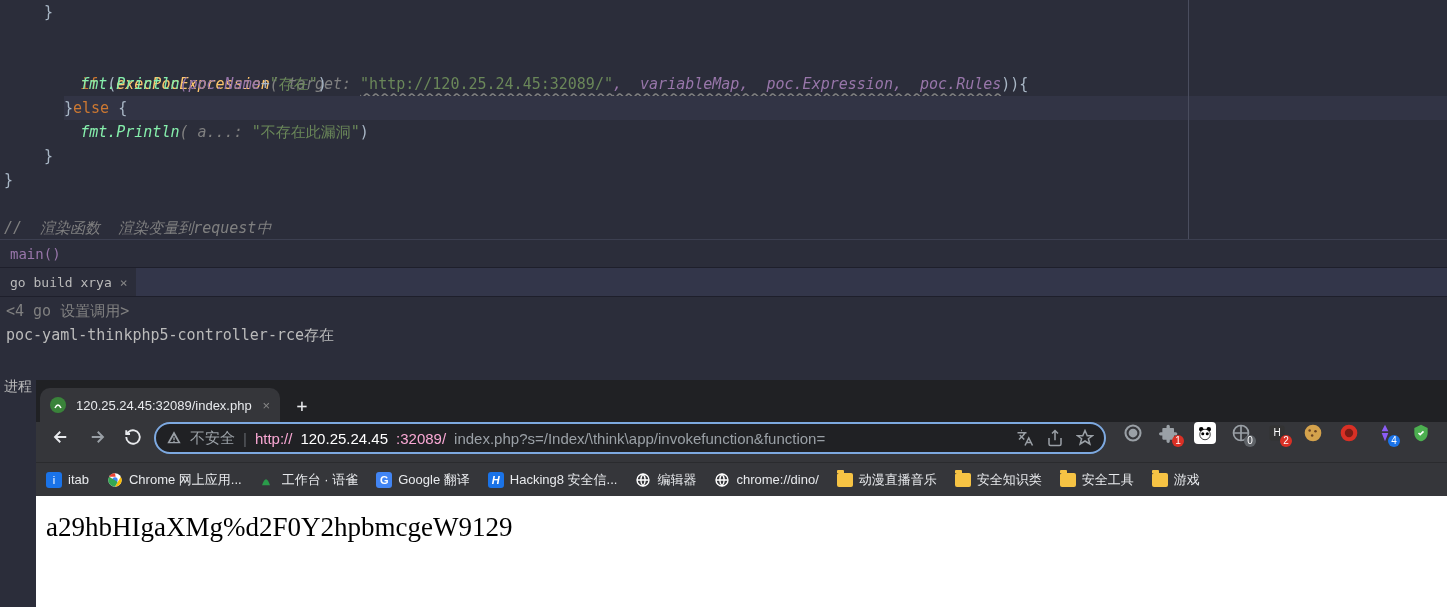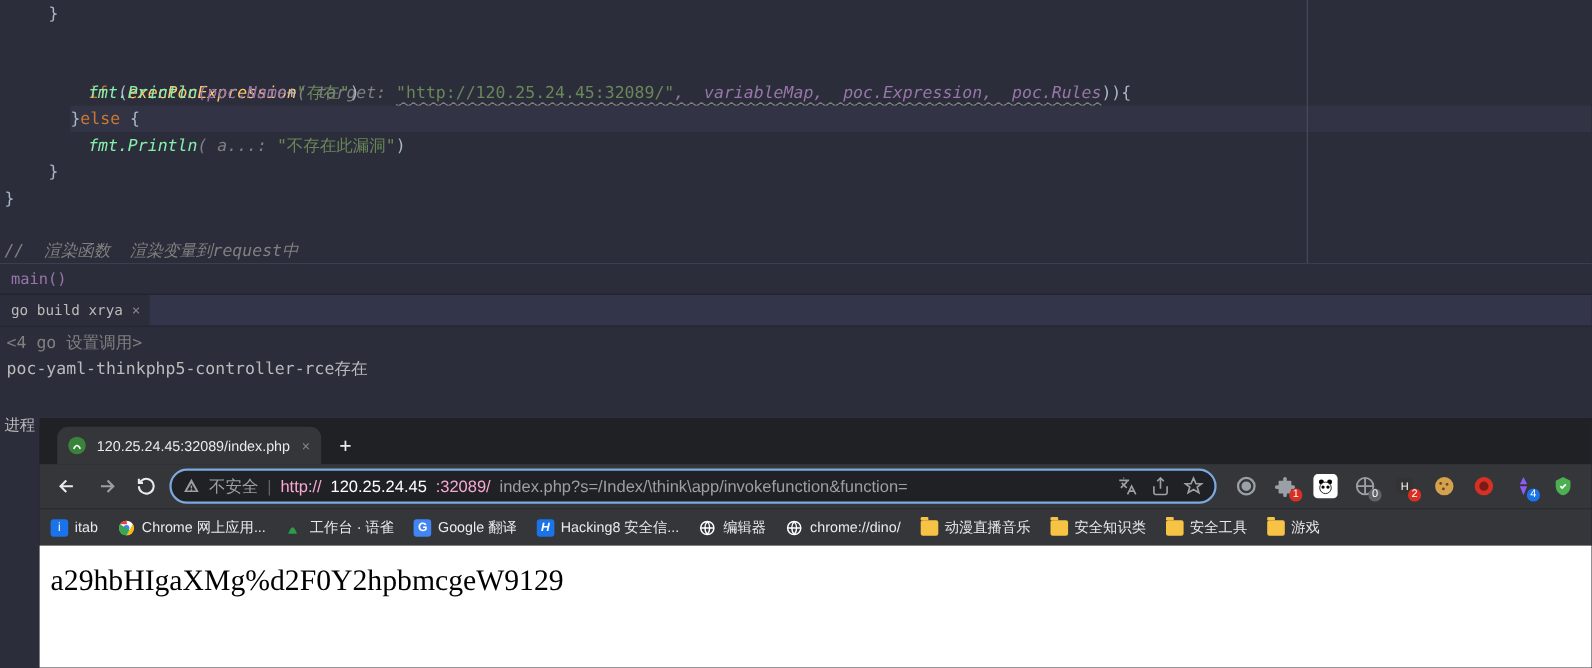--- a/index.html
+++ b/index.html
@@ -109,21 +109,21 @@
   background: #202124;
   border-top-left-radius: 10px;
   display: flex;
   flex-direction: column;
 }
 .tab-strip {
   height: 42px;
   background: #202124;
   display: flex;
   align-items: flex-end;
-  padding-left: 16px;
+  padding-left: 4px;
   gap: 8px;
 }
 .browser-tab {
   height: 34px;
   background: #35363a;
   border-top-left-radius: 10px;
   border-top-right-radius: 10px;
   display: flex;
   align-items: center;
   padding: 0 10px;
@@ -147,21 +147,21 @@
   color: #e8eaed;
   font-size: 18px;
   margin-bottom: 3px;
   border-radius: 50%;
 }
 
 .toolbar {
   height: 40px;
   background: #35363a;
   display: flex;
-  align-items: center;
+  align-items: flex-start;
   padding: 0 10px;
   gap: 6px;
   font-family: "Segoe UI", Arial, sans-serif;
 }
 .nav-btn {
   width: 30px; height: 30px;
   display: flex; align-items: center; justify-content: center;
   color: #9aa0a6;
   border-radius: 50%;
 }

